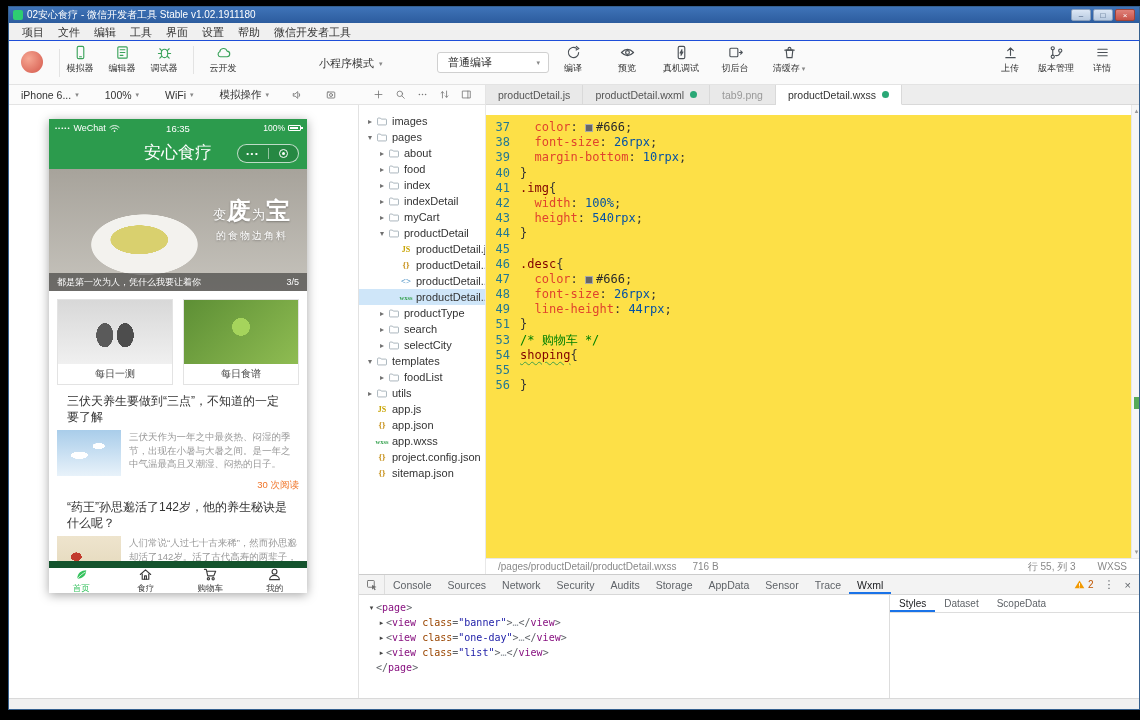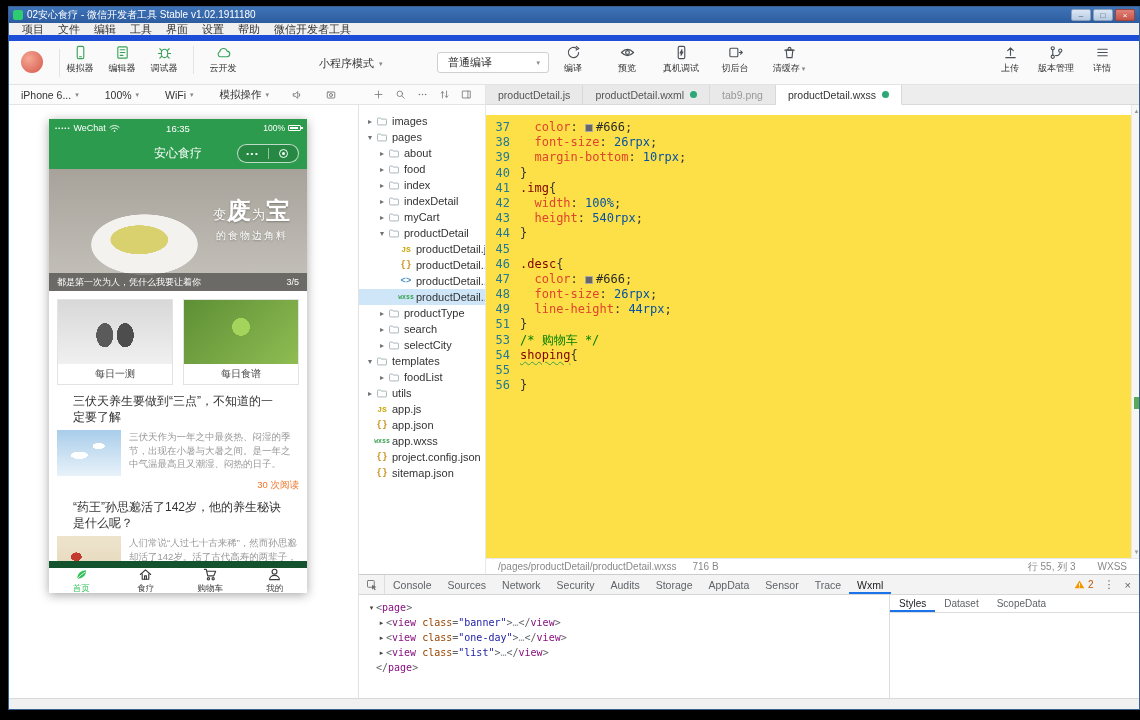--- a/index.html
+++ b/index.html
@@ -9,21 +9,21 @@
 
   
   .titlebar{left:0;top:0;width:1130px;height:16px;background:linear-gradient(#3f74b8,#2c5c9e);display:flex;align-items:center;padding:0 4px;color:#fff;}
   .app-icon{width:10px;height:10px;background:#2ecc71;border-radius:2px;margin-right:4px;flex-shrink:0;}
   .win-title{font-size:10px;white-space:nowrap;}
   .win-controls{margin-left:auto;display:flex;gap:2px;}
   .win-btn{width:20px;height:12px;font-size:8px;line-height:11px;text-align:center;color:#3b5475;background:linear-gradient(#dce7f5,#b8cae0);border:1px solid #8aa0bd;border-radius:2px;}
   .win-btn.close{background:linear-gradient(#e0827a,#c75248);border-color:#9e4338;color:#fff;}
 
   
-  .menubar{left:0;top:16px;width:1130px;height:18px;background:#f0f0f0;border-bottom:6px solid #1d4ed8;display:flex;align-items:center;padding-left:6px;}
+  .menubar{left:0;top:16px;width:1130px;height:18px;background:#f0f0f0;border-bottom:1px solid #1d4ed8;display:flex;align-items:center;padding-left:6px;}
   .menu-item{font-size:11px;color:#333;padding:0 7px;line-height:18px;}
 
   
   .toolbar{left:0;top:34px;width:1130px;height:44px;background:#fafafa;border-bottom:1px solid #e3e3e3;}
   .avatar{left:12px;top:10px;width:22px;height:22px;border-radius:50%;background:radial-gradient(circle at 35% 35%,#f6a793,#d4574a);}
   .vsep{width:1px;height:28px;background:#e3e3e3;margin:0 6px;align-self:center;}
   #view-buttons{left:52px;top:4px;display:flex;gap:4px;align-items:stretch;}
   #action-buttons{left:545px;top:4px;display:flex;gap:16px;}
   #right-buttons{right:18px;top:4px;display:flex;gap:8px;}
   .tb-btn{display:flex;flex-direction:column;align-items:center;justify-content:center;min-width:38px;cursor:default;}
@@ -59,21 +59,21 @@
   .p-status{height:18px;display:flex;align-items:center;padding:0 6px;font-size:8.5px;position:relative;}
   .sig-dots{font-size:6px;letter-spacing:1px;margin-right:3px;}
   .carrier{font-size:9px;margin-right:3px;}
   .wifi-ic{width:11px;height:9px;color:#fff;}
   .p-time{position:absolute;left:0;right:0;text-align:center;font-size:9.5px;}
   .p-batt-wrap{margin-left:auto;display:flex;align-items:center;gap:3px;z-index:1;}
   .batt{width:13px;height:6px;border:1px solid #fff;border-radius:1px;position:relative;}
   .batt::after{content:"";position:absolute;left:1px;top:1px;bottom:1px;width:8px;background:#fff;}
   .batt::before{content:"";position:absolute;right:-3px;top:1px;width:2px;height:2px;background:#fff;}
   .p-nav{height:32px;position:relative;}
-  .p-nav-title{text-align:center;line-height:32px;font-size:12px;}
+  .p-nav-title{text-align:center;line-height:32px;font-size:17px;}
   .capsule{position:absolute;right:8px;top:7px;width:62px;height:19px;border:1px solid rgba(255,255,255,.7);background:rgba(0,0,0,.12);border-radius:10px;display:flex;align-items:center;}
   .cap-dots{flex:1;text-align:center;font-size:8px;letter-spacing:1.5px;color:#fff;}
   .cap-div{width:1px;height:11px;background:rgba(255,255,255,.5);}
   .cap-circle{flex:1;display:flex;align-items:center;justify-content:center;}
   .cap-ring{width:9px;height:9px;border:1.4px solid #fff;border-radius:50%;display:flex;align-items:center;justify-content:center;}
   .cap-ring::after{content:"";width:3px;height:3px;background:#fff;border-radius:50%;}
   .p-banner{height:122px;position:relative;background:
       radial-gradient(ellipse 52px 26px at 35% 58%,#d9d06e 0 55%,rgba(0,0,0,0) 56%),
       radial-gradient(ellipse 88px 50px at 37% 62%,#f3f2ee 0 60%,rgba(243,242,238,0) 61%),
       linear-gradient(#a7a39b,#c6c3bc);}
@@ -89,21 +89,21 @@
   .card-img{height:64px;}
   .card-img.lungs{background:
       radial-gradient(ellipse 14px 20px at 41% 55%,#5a5a5a 0 60%,rgba(0,0,0,0) 61%),
       radial-gradient(ellipse 14px 20px at 59% 55%,#4d4d4d 0 60%,rgba(0,0,0,0) 61%),
       linear-gradient(#d8d8d8,#f0f0f0);}
   .card-img.green{background:
       radial-gradient(circle 16px at 50% 42%,#a5d45c 0 55%,rgba(0,0,0,0) 56%),
       linear-gradient(135deg,#5d8f35,#8fbc52);}
   .card-label{height:20px;display:flex;align-items:center;justify-content:center;font-size:10px;color:#444;}
   .p-articles{padding:0 8px;}
-  .a-title{font-size:12px;color:#333;line-height:16px;margin:7px 16px 5px;}
+  .a-title{font-size:12px;color:#333;line-height:16px;margin:7px 10px 5px;}
   .a-row{display:flex;gap:8px;}
   .a-thumb{width:64px;height:46px;flex-shrink:0;}
   .a-thumb.sky{background:
       radial-gradient(ellipse 14px 6px at 35% 55%,#fff 0 60%,rgba(255,255,255,0) 61%),
       radial-gradient(ellipse 10px 5px at 65% 35%,#fff 0 60%,rgba(255,255,255,0) 61%),
       linear-gradient(#a9cdea,#e8f2fa);}
   .a-thumb.painting{background:
       radial-gradient(ellipse 9px 7px at 30% 45%,#c23b2e 0 60%,rgba(0,0,0,0) 61%),
       radial-gradient(ellipse 7px 5px at 55% 60%,#d0483a 0 60%,rgba(0,0,0,0) 61%),
       linear-gradient(#eee4cd,#e2d6b8);}
@@ -115,21 +115,21 @@
   .p-tab-label{font-size:8.5px;margin-top:1px;}
   .p-tab.active{color:#35c25e;}
 
   
   .filetree{left:350px;top:98px;width:127px;height:469px;background:#fff;border-right:1px solid #e8e8e8;overflow:hidden;padding-top:8px;}
   .tree-row{height:16px;display:flex;align-items:center;font-size:11px;color:#333;white-space:nowrap;}
   .tree-row.selected{background:#cfe6f9;}
   .tree-arrow{width:10px;text-align:center;font-size:8px;color:#707070;flex-shrink:0;}
   .tree-ico{width:14px;height:12px;margin-right:3px;flex-shrink:0;display:flex;align-items:center;justify-content:center;}
   .tree-ico .icon{width:12px;height:11px;color:#9aa7b0;}
-  .badge{font-family:Liberation Mono, monospace;font-weight:bold;}
+  .badge{font-family:Liberation Serif, serif;font-weight:bold;}
   .badge.js{color:#c8a300;font-size:8px;}
   .badge.json{color:#c8921c;font-size:9px;}
   .badge.wxml{color:#4a90c4;font-size:9px;}
   .badge.wxss{color:#35a14e;font-size:6.5px;}
 
   
   .editor{left:477px;top:108px;width:645px;height:453px;background:#fde047;overflow:hidden;padding-top:5px;}
   .c-line{display:flex;height:15.2px;line-height:15.2px;font-family:"DejaVu Sans Mono",monospace;font-size:12px;}
   .gut{width:34px;text-align:right;padding-right:10px;color:#237893;flex-shrink:0;}
   .c-text{white-space:pre;}

